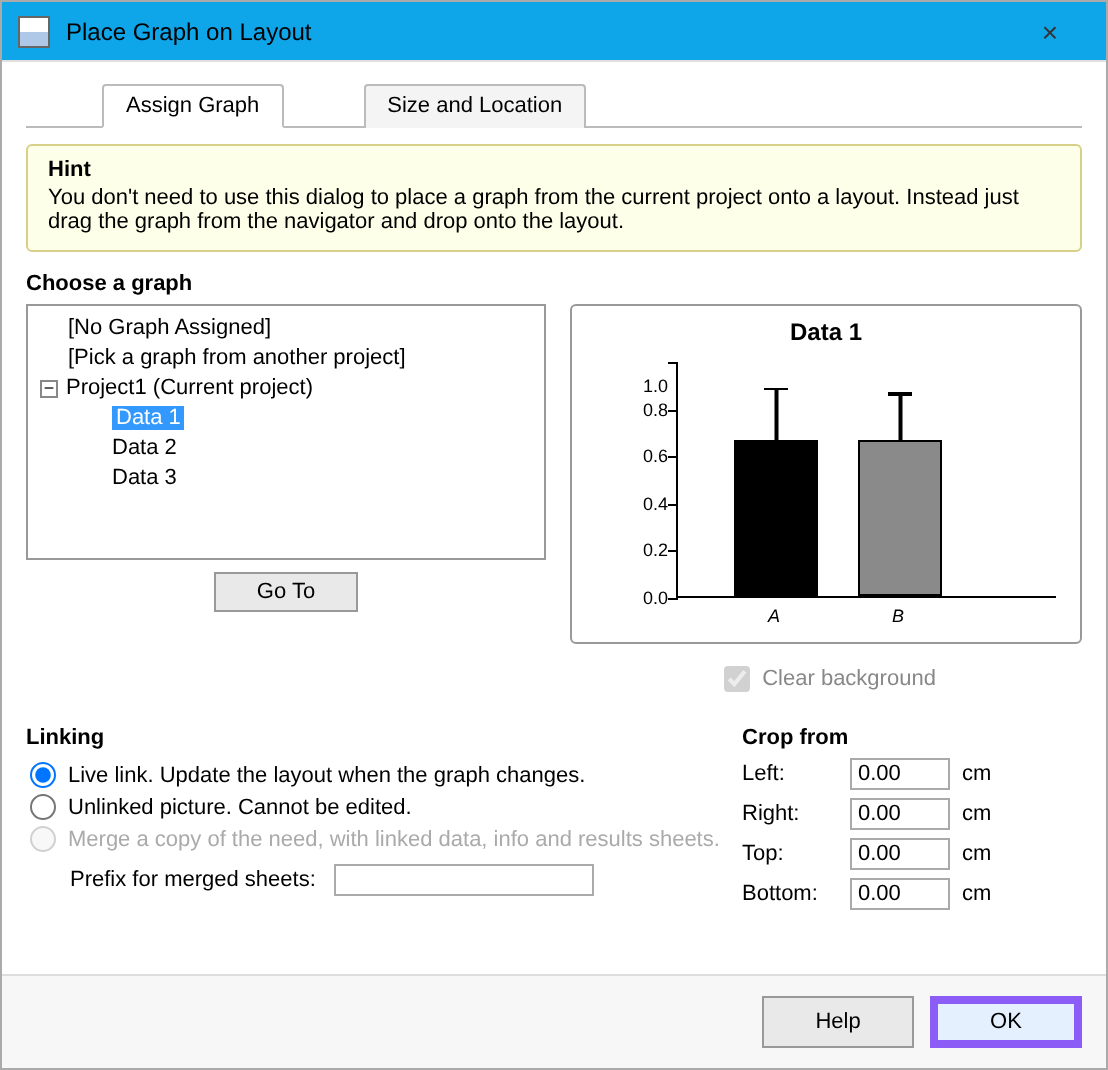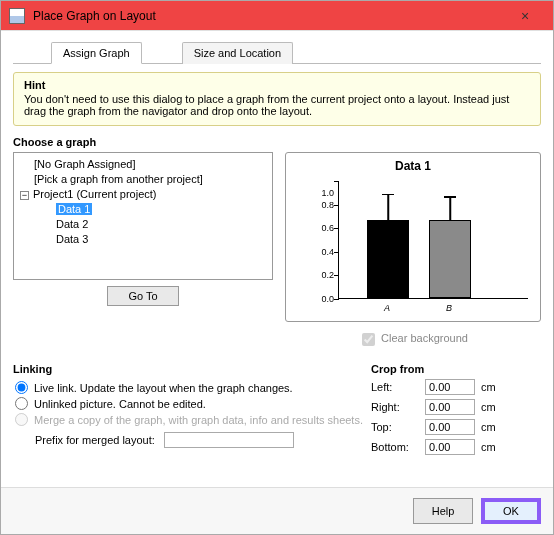--- a/index.html
+++ b/index.html
@@ -19,21 +19,21 @@
     border: 1px solid #aaa;
     background: #fff;
     position: relative;
   }
   .titlebar {
     height: 30px;
     display: flex;
     align-items: center;
     padding: 0 8px;
     border-bottom: 1px solid #e0e0e0;
-    background: #ef4444;
+    background: #0ea5e9;
   }
   .titlebar .app-icon {
     width: 16px; height: 16px;
     border: 1px solid #666;
     margin-right: 8px;
     background: linear-gradient(to bottom, #fff 0%, #fff 50%, #b0c8e8 50%, #b0c8e8 100%);
   }
   .titlebar .title {
     flex: 1;
     font-size: 12px;
@@ -255,21 +255,21 @@
   .footer {
     position: absolute;
     left: 0; right: 0; bottom: 0;
     border-top: 1px solid #ddd;
     padding: 10px 12px;
     display: flex;
     justify-content: flex-end;
     gap: 8px;
     background: #f7f7f7;
   }
-  .footer .btn { padding: 3px 16px; width: 60px; text-align: center; }
+  .footer .btn { padding: 3px 16px; width: 76px; text-align: center; }
   .footer .btn.primary {
     border: 4px solid #8b5cf6;
     background: #e4f0fd;
   }
 </style>
 </head>
 <body>
 
 <div class="window">
   <div class="titlebar">
@@ -357,24 +357,24 @@
         <label class="radio-row">
           <input type="radio" name="linking" checked="" style="">
           <span>Live link. Update the layout when the graph changes.</span>
         </label>
         <label class="radio-row">
           <input type="radio" name="linking" style="">
           <span>Unlinked picture. Cannot be edited.</span>
         </label>
         <label class="radio-row disabled">
           <input type="radio" name="linking" disabled="" style="">
-          <span>Merge a copy of the graph, with graph data, info and results sheets.</span>
+          <span>Merge a copy of the need, with linked data, info and results sheets.</span>
         </label>
         <div class="prefix-row">
-          <span>Prefix for merged layout:</span>
+          <span>Prefix for merged sheets:</span>
           <input type="text" value="" style="">
         </div>
       </div>
 
       <div class="crop">
         <div class="section-title">Crop from</div>
         <div class="crop-grid">
           <span>Left:</span>
           <input type="text" value="0.00" style="">
           <span>cm</span>

